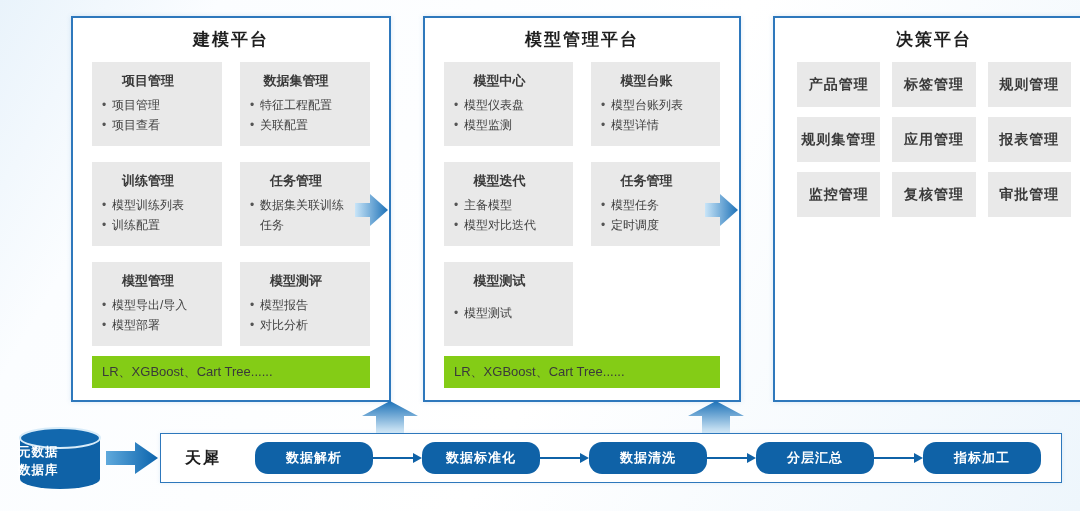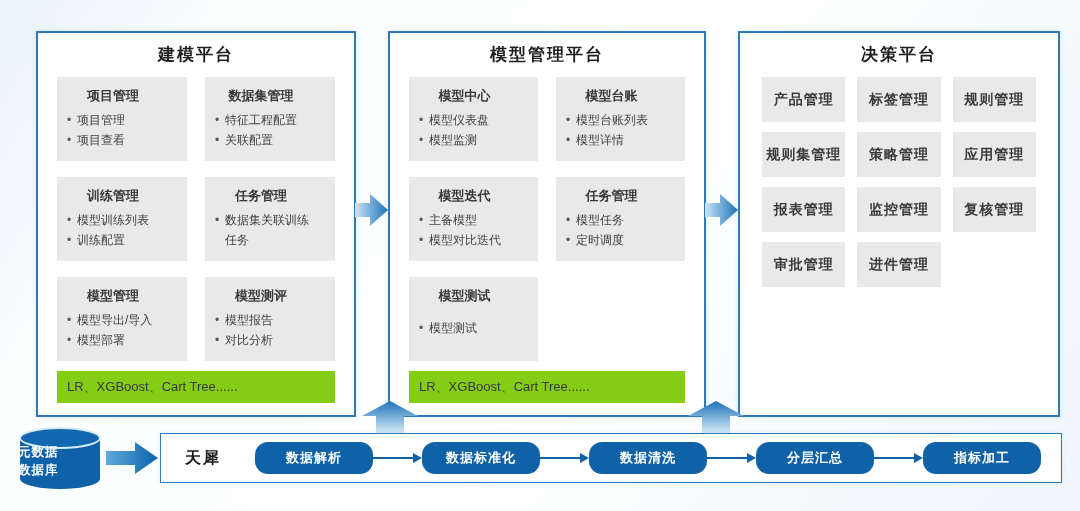--- a/index.html
+++ b/index.html
@@ -2,23 +2,24 @@
 <html><head>
 <meta charset="utf-8">
 <style>
   html,body{margin:0;padding:0;}
   body{
     width:1080px;height:511px;position:relative;overflow:hidden;
     font-family:"Liberation Sans","DejaVu Sans",sans-serif;
     background:linear-gradient(120deg,#e9f3fb 0%,#fbfdff 16%,#ffffff 55%,#eef6fc 100%);
   }
   .panel{
-    position:absolute;top:31px;height:386px;background:#ffffff;
+    position:absolute;top:16px;height:386px;background:#ffffff;
     border:2px solid #2e78bc;box-sizing:border-box;
     box-shadow:0 0 5px rgba(70,140,200,.18);
+    margin-left:35px;
   }
   .p1{left:36px;width:320px;}
   .p2{left:388px;width:318px;}
   .p3{left:738px;width:322px;}
   .panel-head{height:42px;display:flex;align-items:center;justify-content:center;}
   .panel-title{font-size:17px;font-weight:bold;color:#1f1f1f;letter-spacing:2px;}
   .cards{display:grid;grid-template-columns:1fr 1fr;column-gap:18px;row-gap:16px;padding:2px 19px 0;}
   .card{background:#e9e9e9;min-height:84px;padding:8px 22px 8px 4px;box-sizing:border-box;}
   .card-title{text-align:center;font-weight:bold;font-size:13px;color:#3a3a3a;margin:2px 0 6px;}
   .bullet{display:flex;font-size:12px;color:#424242;line-height:1.65;}
@@ -194,27 +195,25 @@
 
 <div class="panel p3">
   <div class="panel-head">
     <div class="panel-title">决策平台</div>
   </div>
   <div class="modules">
     <div class="module">产品管理</div>
     <div class="module">标签管理</div>
     <div class="module">规则管理</div>
     <div class="module">规则集管理</div>
-    <div class="module">策略管理</div>
     <div class="module">应用管理</div>
     <div class="module">报表管理</div>
     <div class="module">监控管理</div>
     <div class="module">复核管理</div>
     <div class="module">审批管理</div>
-    <div class="module">进件管理</div>
   </div>
 </div>
 
 <svg class="arrow-abs" style="left:355px;top:190px;" width="34" height="40" viewBox="0 0 34 40">
   <defs>
       <linearGradient id="gr" x1="0" y1="0" x2="1" y2="0">
     <stop offset="0" stop-color="#c9e5f8"></stop>
         <stop offset="1" stop-color="#1d72b8"></stop>
   </linearGradient>
     </defs>

